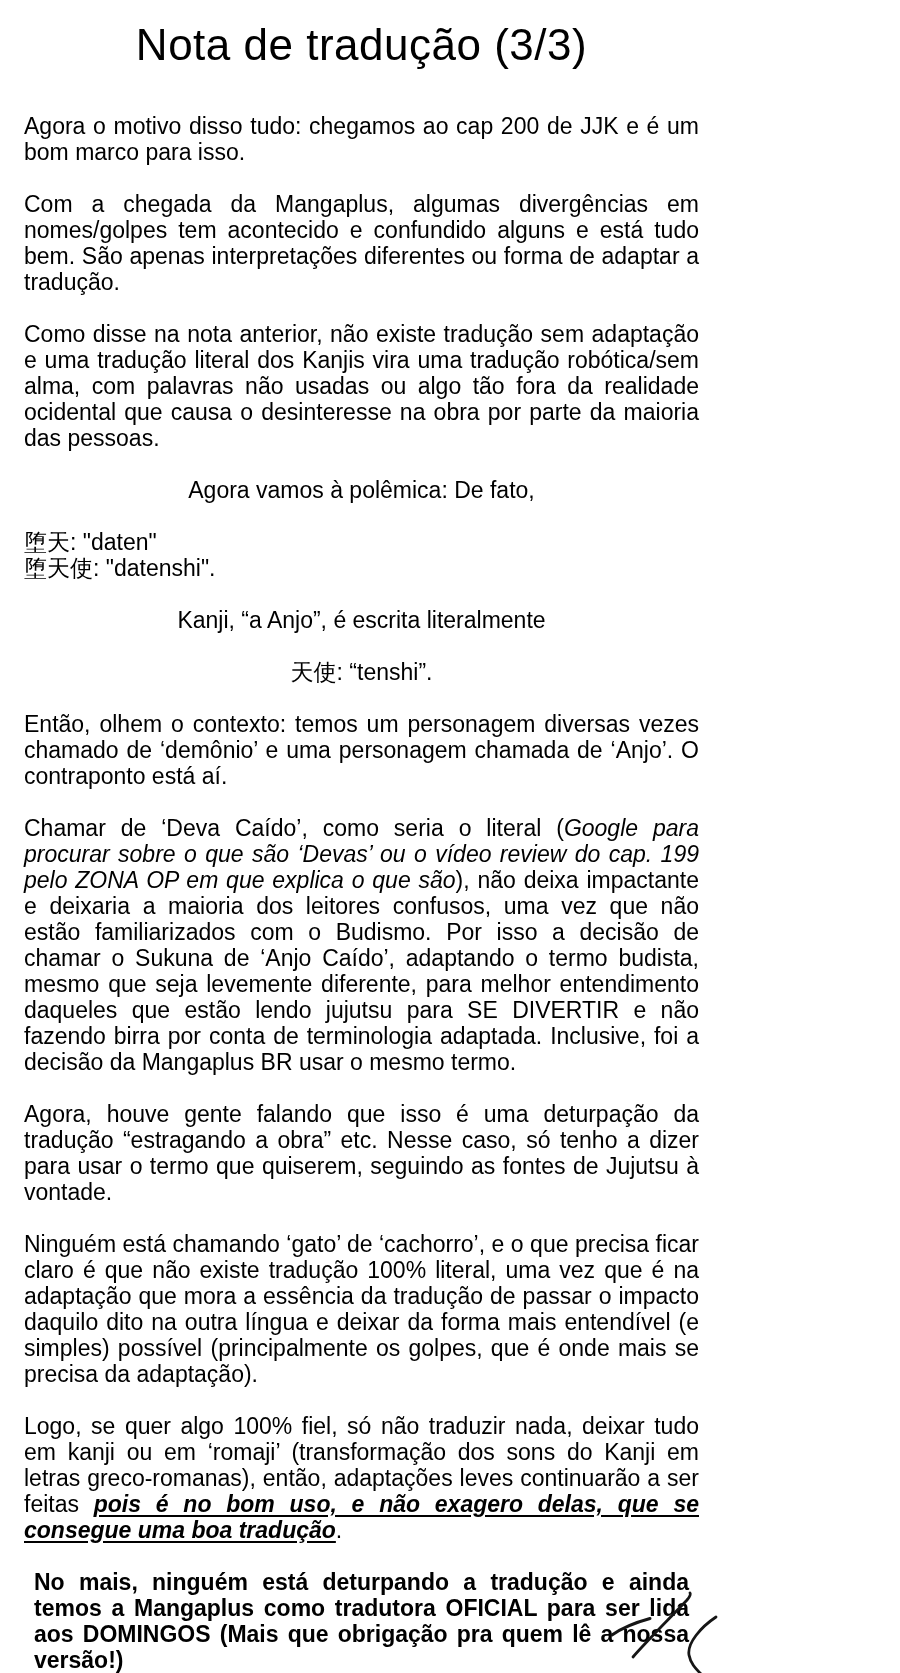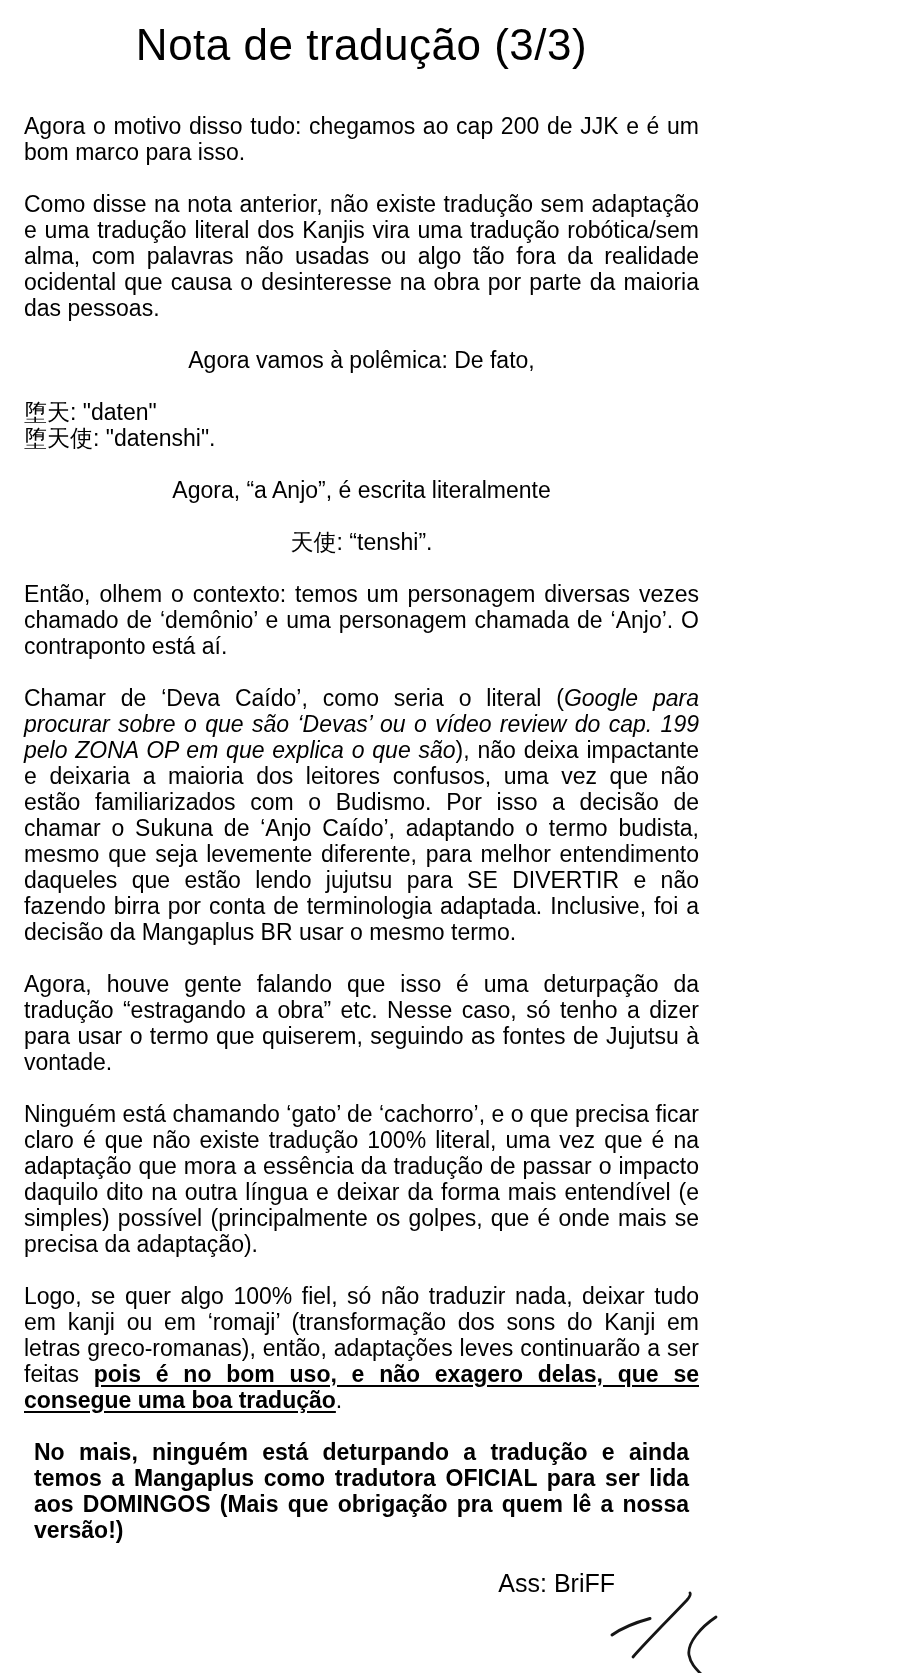--- a/index.html
+++ b/index.html
@@ -34,20 +34,21 @@
   }
   .doc p {
     margin: 12px 0 26px 0;
     text-align: justify;
   }
   .doc p.left { text-align: center; }
   .kanji-block { margin: 0 0 26px 0; }
   .kanji-block .kline { line-height: 26px; }
   .em-phrase {
     font-weight: 700;
+    font-style: italic;
     text-decoration: underline;
     text-underline-offset: 3px;
   }
   .closing {
     font-weight: 700;
     text-align: left;
     margin: 0 10px 26px 10px !important;
   }
   .sig {
     text-align: right;
@@ -67,32 +68,33 @@
 <body>
 
 <div class="page">
 
   <h1 class="title">Nota de tradução (3/3)</h1>
 
   <div class="doc">
 
     <p>Agora o motivo disso tudo: chegamos ao cap 200 de JJK e é um bom marco para isso.</p>
 
+    <p>Com a chegada da Mangaplus, algumas divergências em nomes/golpes tem acontecido e confundido alguns e está tudo bem. São apenas interpretações diferentes ou forma de adaptar a tradução.</p>
 
 
     <p>Como disse na nota anterior, não existe tradução sem adaptação e uma tradução literal dos Kanjis vira uma tradução robótica/sem alma, com palavras não usadas ou algo tão fora da realidade ocidental que causa o desinteresse na obra por parte da maioria das pessoas.</p>
 
     <p class="left">Agora vamos à polêmica: De fato,</p>
 
     <div class="kanji-block">
       <div class="kline">堕天: "daten"</div>
       <div class="kline">堕天使: "datenshi".</div>
     </div>
 
-    <p class="left">Agora, “a Anjo”, é escrita literalmente</p>
+    <p class="left">Kanji, “a Anjo”, é escrita literalmente</p>
 
     <p class="left">天使: “tenshi”.</p>
 
     <p>Então, olhem o contexto: temos um personagem diversas vezes chamado de ‘demônio’ e uma personagem chamada de ‘Anjo’. O contraponto está aí.</p>
 
     <p><span>Chamar de ‘Deva Caído’, como seria o literal (</span><em>Google para procurar sobre o que são ‘Devas’ ou o vídeo review do cap. 199 pelo ZONA OP em que explica o que são</em><span>), não deixa impactante e deixaria a maioria dos leitores confusos, uma vez que não estão familiarizados com o Budismo. Por isso a decisão de chamar o Sukuna de ‘Anjo Caído’, adaptando o termo budista, mesmo que seja levemente diferente, para melhor entendimento daqueles que estão lendo jujutsu para SE DIVERTIR e não fazendo birra por conta de terminologia adaptada. Inclusive, foi a decisão da Mangaplus BR usar o mesmo termo.</span></p>
 
     <p>Agora, houve gente falando que isso é uma deturpação da tradução “estragando a obra” etc. Nesse caso, só tenho a dizer para usar o termo que quiserem, seguindo as fontes de Jujutsu à vontade.</p>
 
     <p>Ninguém está chamando ‘gato’ de ‘cachorro’, e o que precisa ficar claro é que não existe tradução 100% literal, uma vez que é na adaptação que mora a essência da tradução de passar o impacto daquilo dito na outra língua e deixar da forma mais entendível (e simples) possível (principalmente os golpes, que é onde mais se precisa da adaptação).</p>

